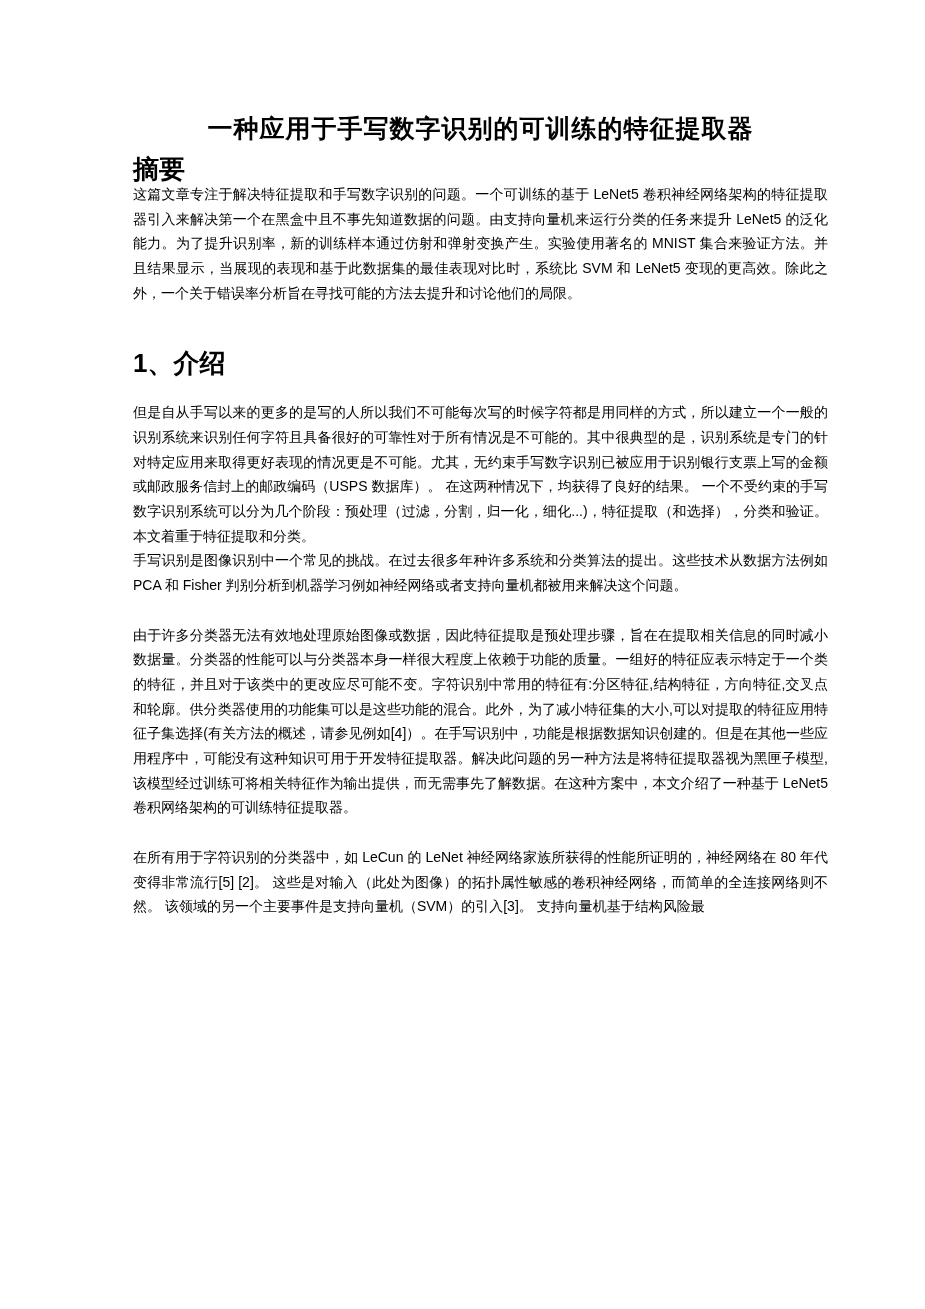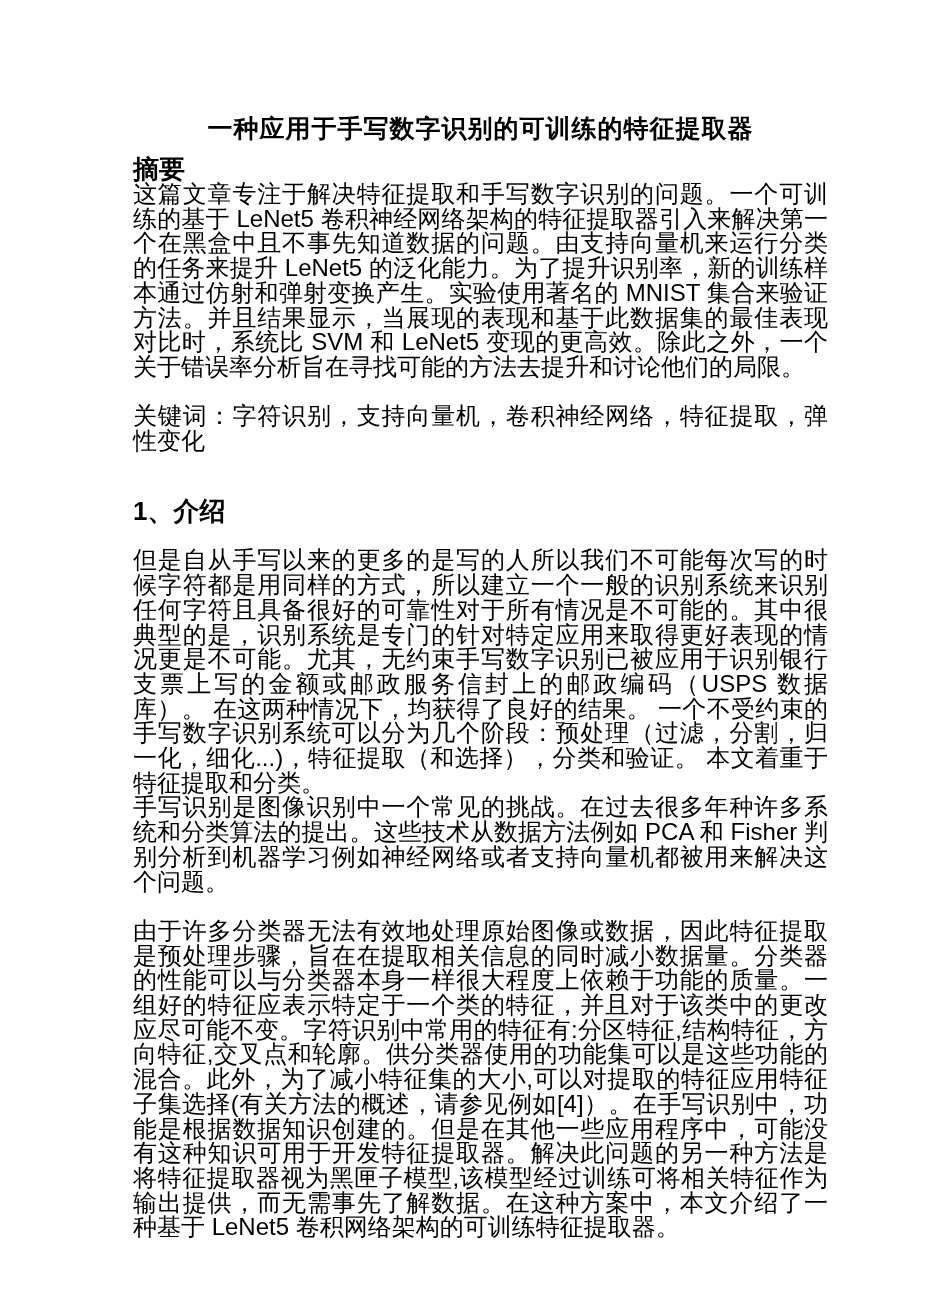--- a/index.html
+++ b/index.html
@@ -25,45 +25,45 @@
   .heading {
     font-size: 26px;
     font-weight: 800;
     line-height: 25px;
     margin: 0;
   }
   .section-heading {
     margin-top: 45px;
   }
   p.body {
-    font-size: 24px;
+    font-size: 14px;
     line-height: 24.7px;
     text-align: justify;
     text-justify: inter-ideograph;
     margin: 0;
   }
   p.spaced {
     margin-top: 24.7px;
   }
 </style>
 </head>
 <body>
 
 <div class="page">
 
   <h1 class="title">一种应用于手写数字识别的可训练的特征提取器</h1>
 
   <h2 class="heading">摘要</h2>
 
   <p class="body">这篇文章专注于解决特征提取和手写数字识别的问题。一个可训练的基于 LeNet5 卷积神经网络架构的特征提取器引入来解决第一个在黑盒中且不事先知道数据的问题。由支持向量机来运行分类的任务来提升 LeNet5 的泛化能力。为了提升识别率，新的训练样本通过仿射和弹射变换产生。实验使用著名的 MNIST 集合来验证方法。并且结果显示，当展现的表现和基于此数据集的最佳表现对比时，系统比 SVM 和 LeNet5 变现的更高效。除此之外，一个关于错误率分析旨在寻找可能的方法去提升和讨论他们的局限。</p>
 
-  <p class="body spaced">关键词：字符识别，支持向量机，卷积神经网络，特征提取，弹性变化</p>
 
   <h2 class="heading section-heading">1、介绍</h2>
 
   <p class="body spaced">但是自从手写以来的更多的是写的人所以我们不可能每次写的时候字符都是用同样的方式，所以建立一个一般的识别系统来识别任何字符且具备很好的可靠性对于所有情况是不可能的。其中很典型的是，识别系统是专门的针对特定应用来取得更好表现的情况更是不可能。尤其，无约束手写数字识别已被应用于识别银行支票上写的金额或邮政服务信封上的邮政编码（USPS 数据库）。 在这两种情况下，均获得了良好的结果。 一个不受约束的手写数字识别系统可以分为几个阶段：预处理（过滤，分割，归一化，细化...)，特征提取（和选择），分类和验证。 本文着重于特征提取和分类。</p>
 
   <p class="body">手写识别是图像识别中一个常见的挑战。在过去很多年种许多系统和分类算法的提出。这些技术从数据方法例如 PCA 和 Fisher 判别分析到机器学习例如神经网络或者支持向量机都被用来解决这个问题。</p>
 
   <p class="body spaced">由于许多分类器无法有效地处理原始图像或数据，因此特征提取是预处理步骤，旨在在提取相关信息的同时减小数据量。分类器的性能可以与分类器本身一样很大程度上依赖于功能的质量。一组好的特征应表示特定于一个类的特征，并且对于该类中的更改应尽可能不变。字符识别中常用的特征有:分区特征,结构特征，方向特征,交叉点和轮廓。供分类器使用的功能集可以是这些功能的混合。此外，为了减小特征集的大小,可以对提取的特征应用特征子集选择(有关方法的概述，请参见例如[4]）。在手写识别中，功能是根据数据知识创建的。但是在其他一些应用程序中，可能没有这种知识可用于开发特征提取器。解决此问题的另一种方法是将特征提取器视为黑匣子模型,该模型经过训练可将相关特征作为输出提供，而无需事先了解数据。在这种方案中，本文介绍了一种基于 LeNet5 卷积网络架构的可训练特征提取器。</p>
 
+  <p class="body spaced">在所有用于字符识别的分类器中，如 LeCun 的 LeNet 神经网络家族所获得的性能所证明的，神经网络在 80 年代变得非常流行[5] [2]。 这些是对输入（此处为图像）的拓扑属性敏感的卷积神经网络，而简单的全连接网络则不然。 该领域的另一个主要事件是支持向量机（SVM）的引入[3]。 支持向量机基于结构风险最</p>
 
 </div>
 
 </body></html>

